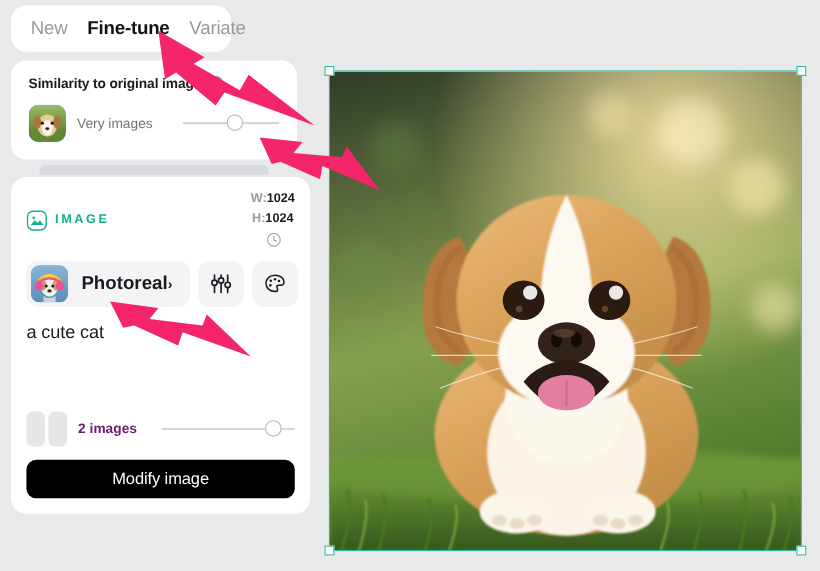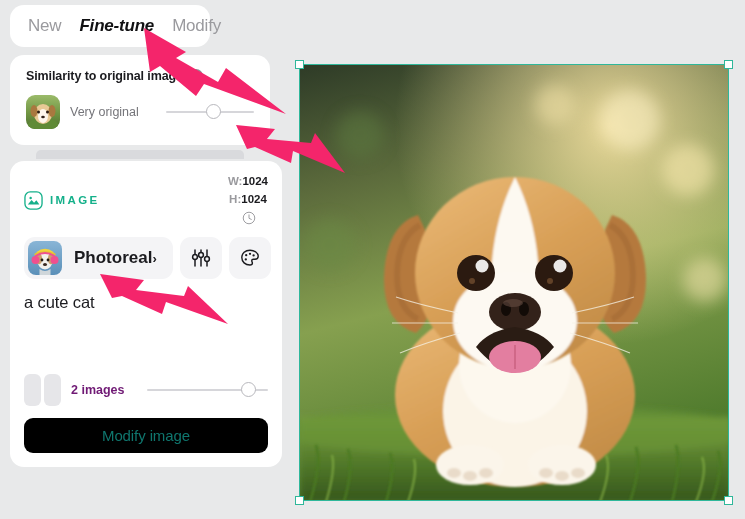--- a/index.html
+++ b/index.html
@@ -38,21 +38,20 @@
   .tab {
     font-size: 17px;
     color: #9a9a9e;
     letter-spacing: -0.2px;
     white-space: nowrap;
     cursor: pointer;
   }
   .tab.active {
     color: #111113;
     font-weight: bold;
-    font-style: italic;
   }
 
   
   #similarity-card {
     background: #ffffff;
     border-radius: 14px;
     margin-top: 8px;
     width: 260px;
     padding: 14px 16px 16px 16px;
     box-sizing: border-box;
@@ -255,21 +254,21 @@
   #count-label {
     font-size: 12.5px;
     color: #701a75;
     font-weight: bold;
     flex: none;
     width: 66px;
   }
 
   #modify-button {
     background: #000000;
-    color: #0f766e;
+    color: #ffffff;
     height: 35px;
     border-radius: 9px;
     display: flex;
     align-items: center;
     justify-content: center;
     font-size: 15px;
     cursor: pointer;
     letter-spacing: -0.1px;
   }
 
@@ -312,21 +311,21 @@
   }
 </style>
 </head>
 <body>
 
 <div id="left-panel">
 
   <div id="tab-bar">
     <div class="tab">New</div>
     <div class="tab active">Fine-tune</div>
-    <div class="tab">Modify</div>
+    <div class="tab">Variate</div>
   </div>
 
   <div id="similarity-card">
     <div id="similarity-header">
       <div id="similarity-title">Similarity to original image</div>
       <div class="help-icon">?</div>
     </div>
     <div id="similarity-row">
       <div class="thumb">
         <svg width="34" height="34" viewBox="0 0 34 34">
@@ -341,21 +340,21 @@
           <ellipse cx="17" cy="30" rx="15" ry="7" fill="#5f8a36"></ellipse>
           <ellipse cx="17" cy="19" rx="9" ry="10" fill="#e8c995"></ellipse>
           <ellipse cx="8" cy="16" rx="3.5" ry="6" fill="#a9783f"></ellipse>
           <ellipse cx="26" cy="16" rx="3.5" ry="6" fill="#a9783f"></ellipse>
           <ellipse cx="17" cy="21" rx="5" ry="7" fill="#fdf6ec"></ellipse>
           <circle cx="12.5" cy="17" r="1.5" fill="#2b1b12"></circle>
           <circle cx="21.5" cy="17" r="1.5" fill="#2b1b12"></circle>
           <ellipse cx="17" cy="22" rx="1.8" ry="1.3" fill="#30211a"></ellipse>
         </svg>
       </div>
-      <div id="similarity-label">Very original</div>
+      <div id="similarity-label">Very images</div>
       <div class="slider-track">
         <div class="line"></div>
         <div class="slider-knob" id="sim-knob" style="left: 40.15px;"></div>
       </div>
     </div>
   </div>
 
   <div id="panel-separator"></div>
 
   <div id="prompt-card">

